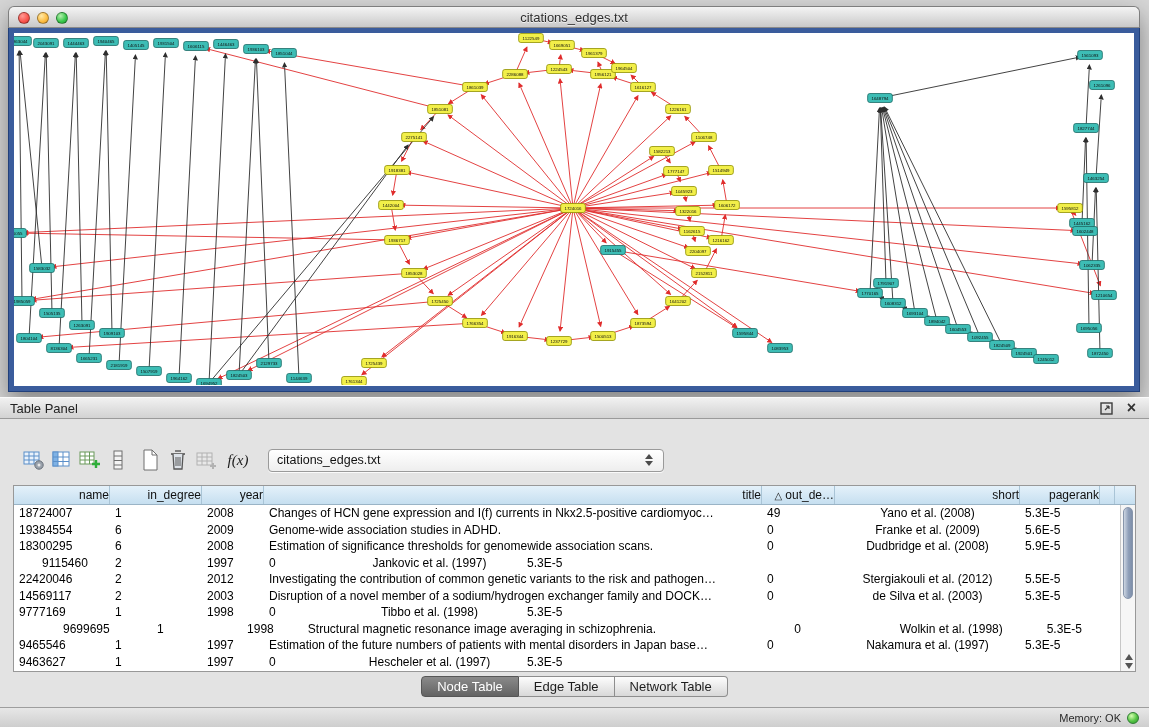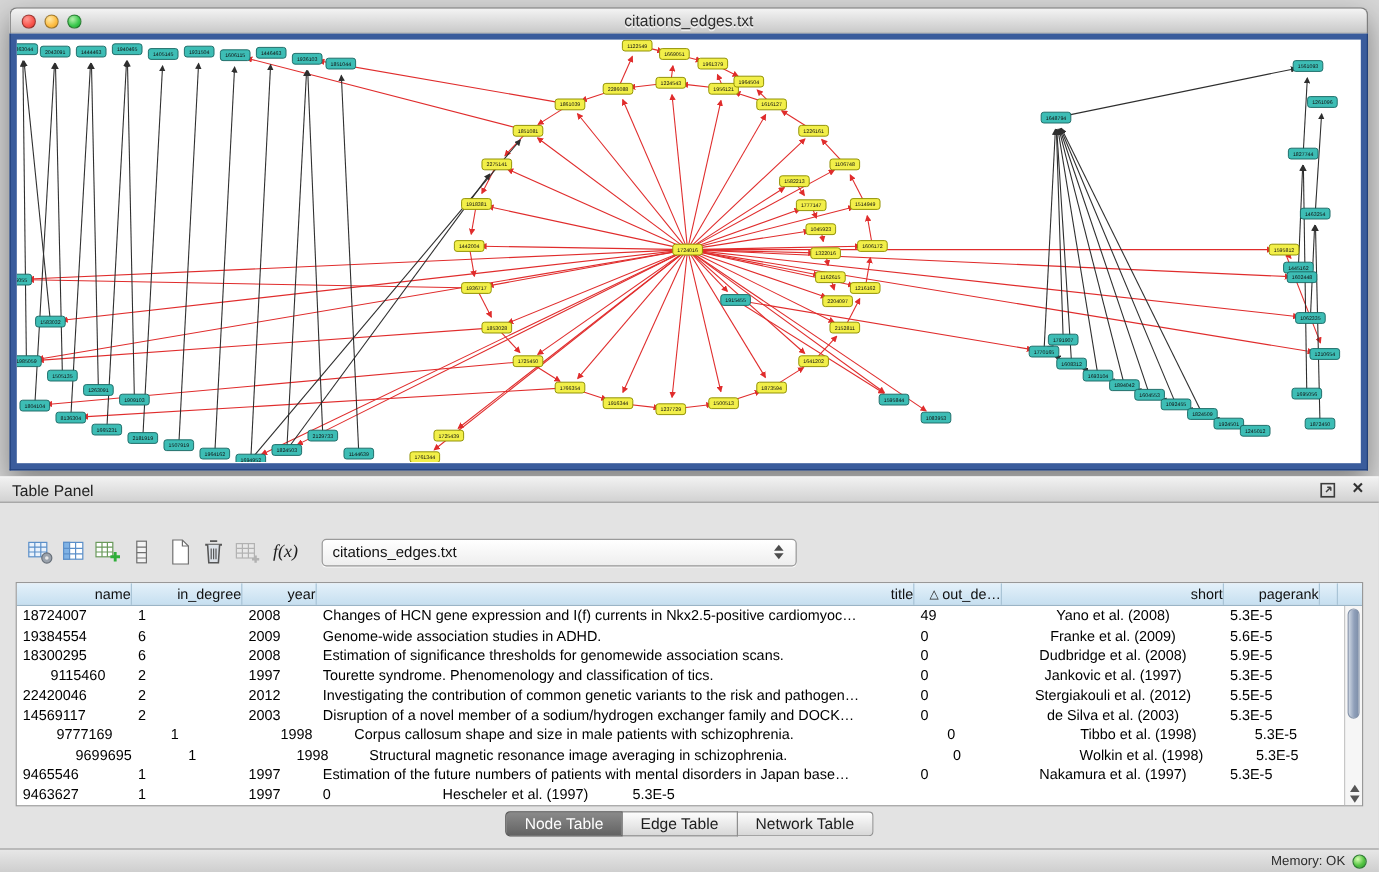--- a/index.html
+++ b/index.html
@@ -722,21 +722,20 @@
           <div class="td" style="width: 62px;">2008</div>
           <div class="td" style="width: 498px;">Estimation of significance thresholds for genomewide association scans.</div>
           <div class="td" style="width: 73px;">0</div>
           <div class="td center" style="width: 185px; text-align: center;">Dudbridge et al. (2008)</div>
           <div class="td" style="width: 80px;">5.9E-5</div>
         </div>
         <div class="tr">
           <div class="td" style="width: 96px; padding-left: 28px;">9115460</div>
           <div class="td" style="width: 92px;">2</div>
           <div class="td" style="width: 62px;">1997</div>
-          <div class="td" style="width: 498px;">Tourette syndrome. Phenomenology and classification of tics.</div>
           <div class="td" style="width: 73px;">0</div>
           <div class="td center" style="width: 185px; text-align: center;">Jankovic et al. (1997)</div>
           <div class="td" style="width: 80px;">5.3E-5</div>
         </div>
         <div class="tr">
           <div class="td" style="width: 96px;">22420046</div>
           <div class="td" style="width: 92px;">2</div>
           <div class="td" style="width: 62px;">2012</div>
           <div class="td" style="width: 498px;">Investigating the contribution of common genetic variants to the risk and pathogen…</div>
           <div class="td" style="width: 73px;">0</div>
@@ -746,24 +745,23 @@
         <div class="tr">
           <div class="td" style="width: 96px;">14569117</div>
           <div class="td" style="width: 92px;">2</div>
           <div class="td" style="width: 62px;">2003</div>
           <div class="td" style="width: 498px;">Disruption of a novel member of a sodium/hydrogen exchanger family and DOCK…</div>
           <div class="td" style="width: 73px;">0</div>
           <div class="td center" style="width: 185px; text-align: center;">de Silva et al. (2003)</div>
           <div class="td" style="width: 80px;">5.3E-5</div>
         </div>
         <div class="tr">
-          <div class="td" style="width: 96px; margin-left: 28px;">9777169</div>
+          <div class="td" style="width: 96px;">9777169</div>
           <div class="td" style="width: 92px;">1</div>
           <div class="td" style="width: 62px;">1998</div>
-          <div class="td" style="width: 498px;">Corpus callosum shape and size in male patients with schizophrenia.</div>
           <div class="td" style="width: 73px;">0</div>
           <div class="td center" style="width: 185px; text-align: center;">Tibbo et al. (1998)</div>
           <div class="td" style="width: 80px;">5.3E-5</div>
         </div>
         <div class="tr">
           <div class="td" style="width: 96px; margin-left: 44px;">9699695</div>
           <div class="td" style="width: 92px;">1</div>
           <div class="td" style="width: 62px;">1998</div>
           <div class="td" style="width: 498px;">Structural magnetic resonance image averaging in schizophrenia.</div>
           <div class="td" style="width: 73px;">0</div>

